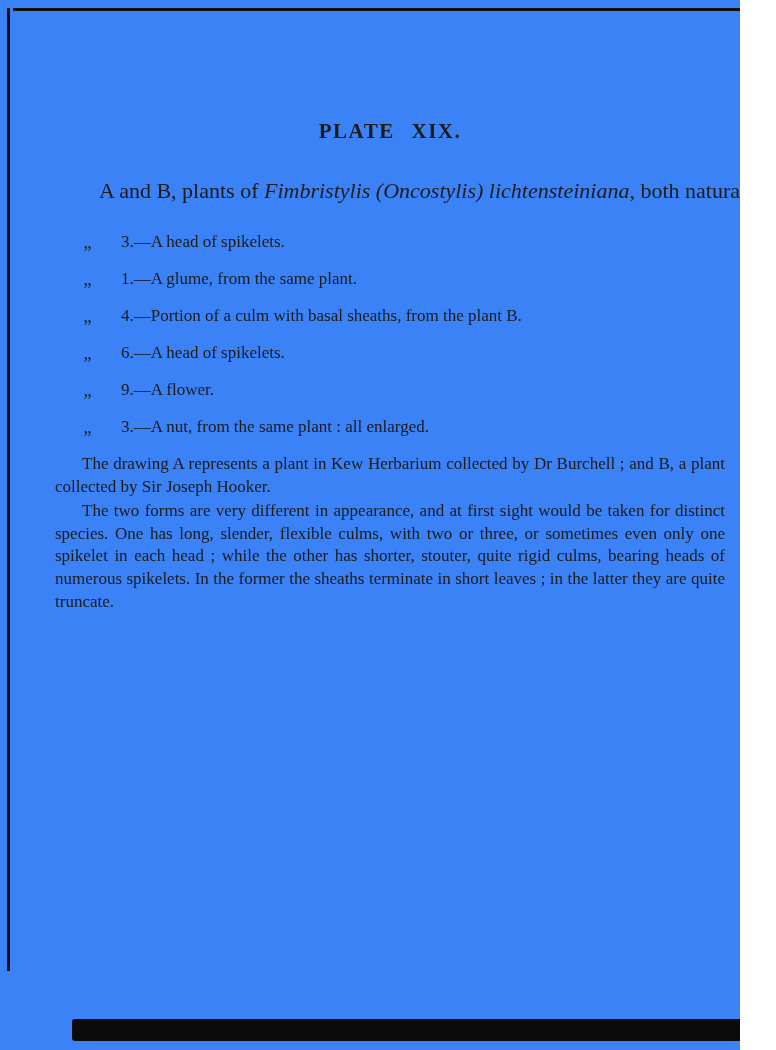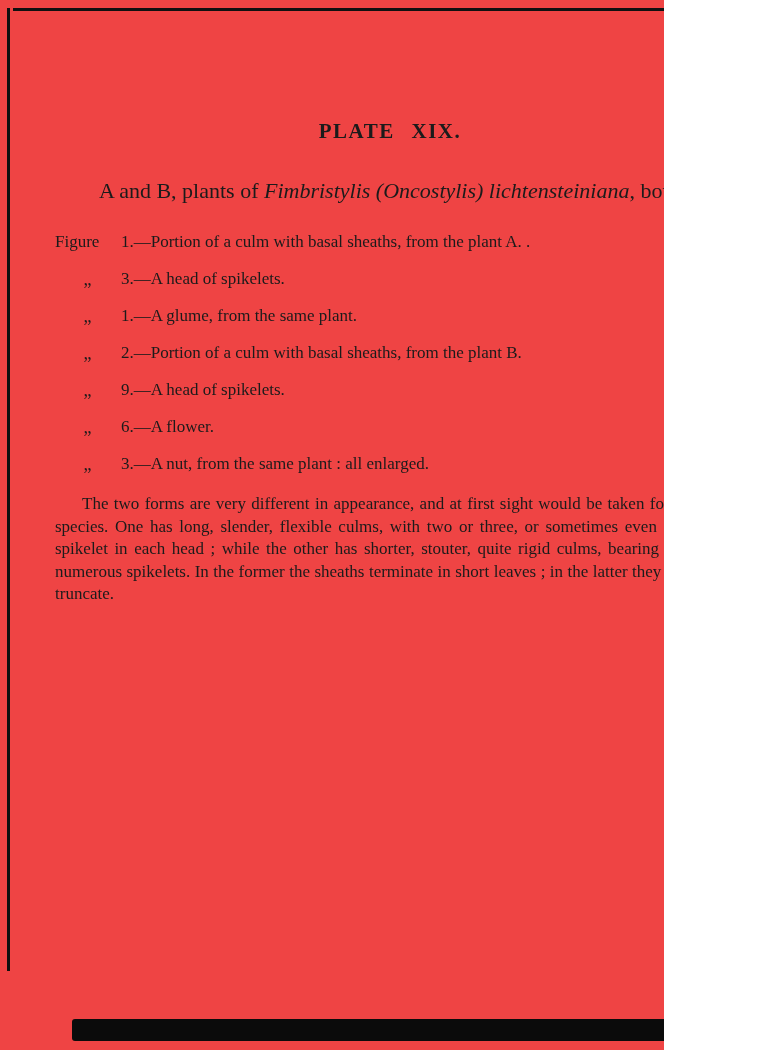--- a/index.html
+++ b/index.html
@@ -7,23 +7,23 @@
   body {
     width: 776px;
     height: 1050px;
     background: #ffffff;
     font-family: "Liberation Serif", "DejaVu Serif", serif;
     color: #1b1b1b;
     overflow: hidden;
   }
   .page {
     position: relative;
-    width: 664px;
+    width: 740px;
     height: 1050px;
-    background: #ef4444;
+    background: #3b82f6;
     overflow: hidden;
   }
   
   .scan-top    { position: absolute; top: 8px;  left: 13px; right: 0;  height: 3px;  background: #101010; }
   .scan-left   { position: absolute; top: 8px;  left: 7px;  width: 3px; height: 963px; background: #101010; }
   .scan-right  { position: absolute; top: 8px;  left: 768px; width: 3px; height: 990px; background: #101010; }
   .scan-bottom { position: absolute; top: 1019px; left: 72px; width: 686px; height: 22px; background: #0b0b0b; border-radius: 3px; }
 
   .content {
     position: absolute;
@@ -68,65 +68,62 @@
   .fig-text { flex: 1; }
 
   .para {
     margin: 0;
     font-size: 17px;
     line-height: 22.6px;
     text-align: justify;
     text-indent: 27px;
   }
   .para-1 { margin-top: 7px; }
-  .para-2 { margin-top: 18px; }
+  .para-2 { margin-top: 2px; }
 </style>
 </head>
 <body>
 
 <div class="page">
 
   <div class="scan-top"></div>
   <div class="scan-left"></div>
   <div class="scan-right"></div>
   <div class="scan-bottom"></div>
 
   <div class="content">
 
     <h1 class="plate-title">PLATE XIX.</h1>
 
     <p class="subtitle"><span>A and B, plants of </span><span class="italic">Fimbristylis (Oncostylis) lichtensteiniana</span><span>, both natural size.</span></p>
 
     <div class="figure-list">
       <div class="fig-row">
-        <span class="fig-label">Figure</span>
-        <span class="fig-text">1.—Portion of a culm with basal sheaths, from the plant A. .</span>
-      </div>
-      <div class="fig-row">
         <span class="fig-label ditto">„</span>
         <span class="fig-text">3.—A head of spikelets.</span>
       </div>
       <div class="fig-row">
         <span class="fig-label ditto">„</span>
         <span class="fig-text">1.—A glume, from the same plant.</span>
       </div>
       <div class="fig-row">
         <span class="fig-label ditto">„</span>
-        <span class="fig-text">2.—Portion of a culm with basal sheaths, from the plant B.</span>
+        <span class="fig-text">4.—Portion of a culm with basal sheaths, from the plant B.</span>
       </div>
       <div class="fig-row">
         <span class="fig-label ditto">„</span>
-        <span class="fig-text">9.—A head of spikelets.</span>
+        <span class="fig-text">6.—A head of spikelets.</span>
       </div>
       <div class="fig-row">
         <span class="fig-label ditto">„</span>
-        <span class="fig-text">6.—A flower.</span>
+        <span class="fig-text">9.—A flower.</span>
       </div>
       <div class="fig-row">
         <span class="fig-label ditto">„</span>
         <span class="fig-text">3.—A nut, from the same plant : all enlarged.</span>
       </div>
     </div>
 
+    <p class="para para-1">The drawing A represents a plant in Kew Herbarium collected by Dr Burchell ; and B, a plant collected by Sir Joseph Hooker.</p>
     <p class="para para-2">The two forms are very different in appearance, and at first sight would be taken for distinct species. One has long, slender, flexible culms, with two or three, or sometimes even only one spikelet in each head ; while the other has shorter, stouter, quite rigid culms, bearing heads of numerous spikelets. In the former the sheaths terminate in short leaves ; in the latter they are quite truncate.</p>
 
   </div>
 </div>
 
 </body></html>

